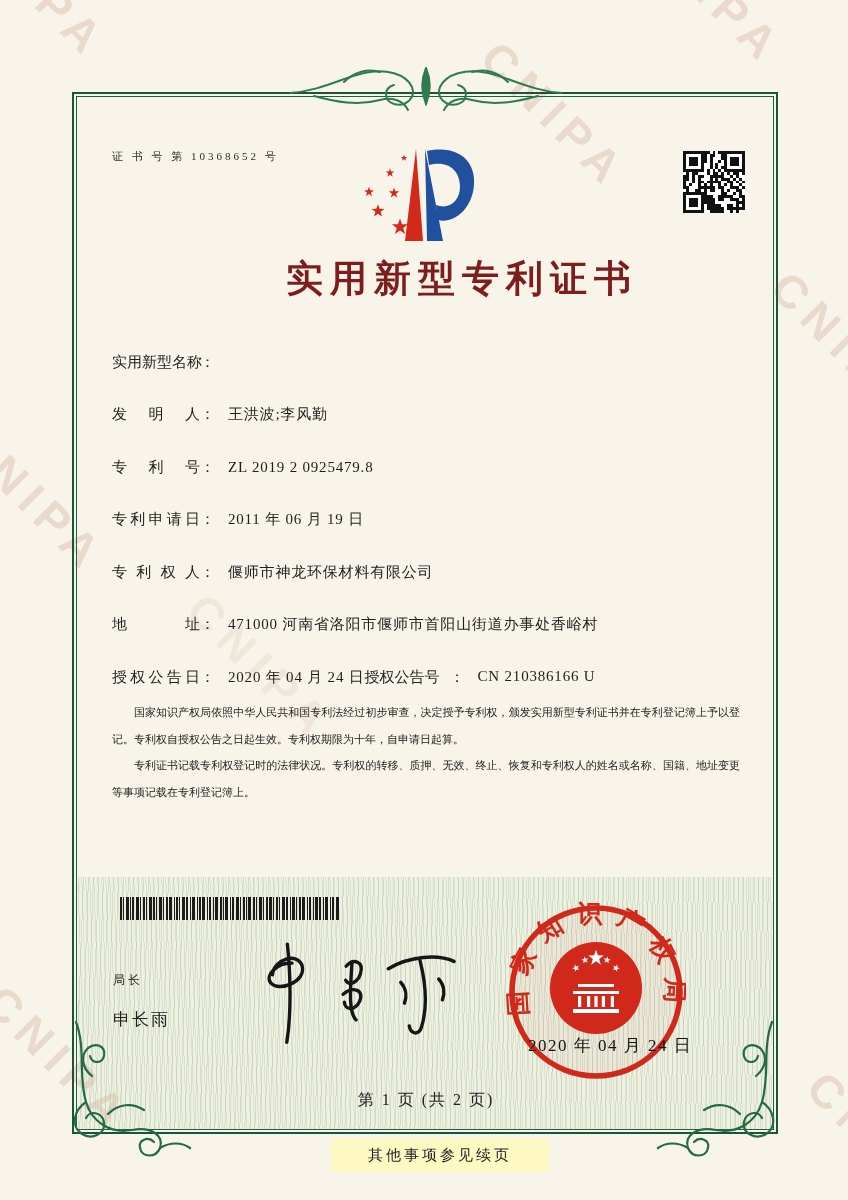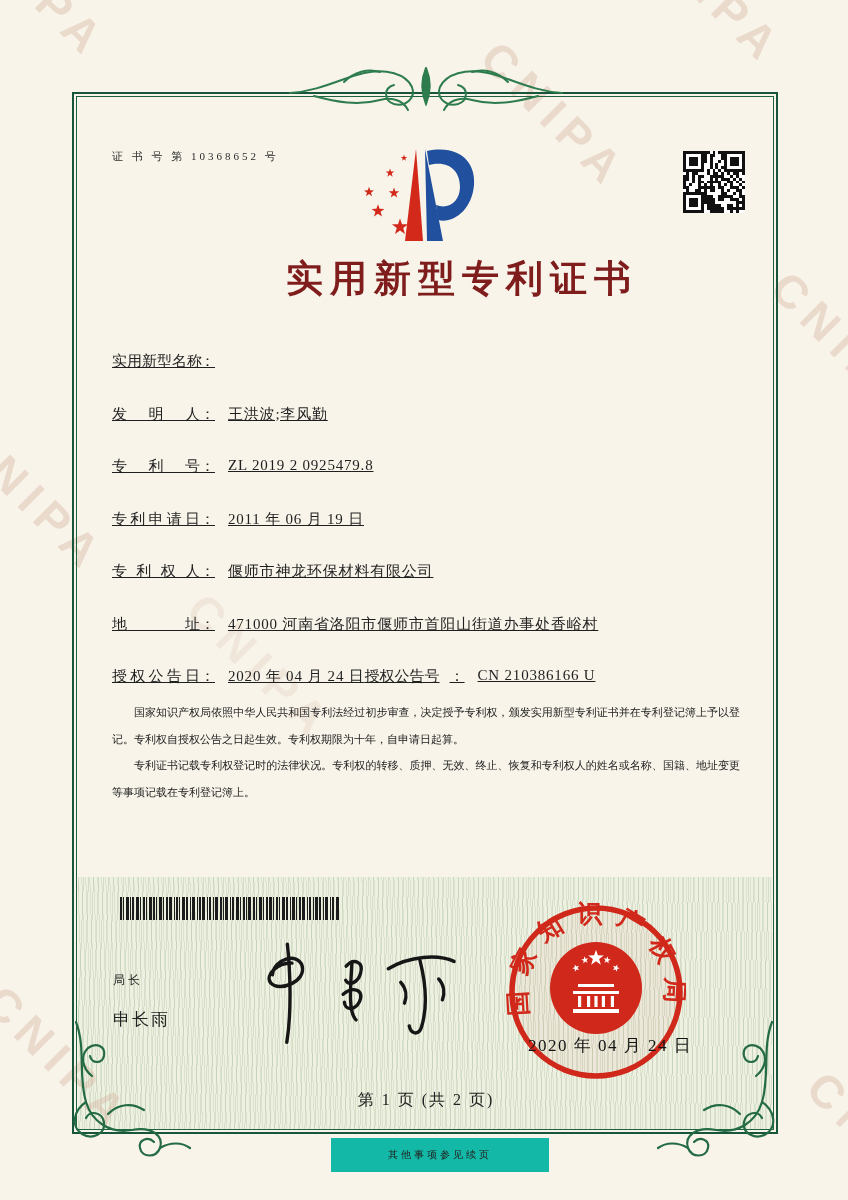--- a/index.html
+++ b/index.html
@@ -31,22 +31,22 @@
   .cert-no{position:absolute;left:112px;top:149px;font-size:11px;letter-spacing:3px;
            color:#2b2b2b;z-index:3;}
   .logo{position:absolute;left:352px;top:143px;z-index:3;}
   .qr{position:absolute;left:683px;top:151px;width:62px;height:62px;z-index:3;background:#fff;}
   .qr svg{display:block;shape-rendering:crispEdges;}
   .doc-title{position:absolute;left:72px;top:254px;width:708px;text-align:center;
              font-size:37px;font-weight:bold;letter-spacing:7px;color:#7f1d1d;z-index:3;margin-left:36px;}
 
   
   .fields{position:absolute;left:112px;top:352px;width:648px;z-index:3;color:#1f1f1f;}
-  .f-row{display:flex;align-items:flex-start;height:20px;margin-bottom:32.5px;
-         font-size:15px;white-space:nowrap;text-decoration:underline;}
+  .f-row{display:flex;align-items:center;height:20px;margin-bottom:32.5px;
+         font-size:15px;white-space:nowrap;}
   .f-label{display:inline-block;width:88px;text-align:justify;text-align-last:justify;}
   .f-colon{display:inline-block;width:16px;}
   .f-value{margin-left:12px;letter-spacing:0.8px;}
   .f-group2{display:flex;}
   .f-label2{display:inline-block;width:85px;}
 
   
   .paras{position:absolute;left:112px;top:699px;width:628px;z-index:3;color:#1c1c1c;
          font-size:11px;line-height:26.5px;text-align:justify;}
   .paras p{margin:0;text-indent:2em;}
@@ -57,21 +57,21 @@
              color:#222;z-index:3;}
   .sig-name{position:absolute;left:113px;top:1008px;font-size:17px;letter-spacing:2px;
             color:#222;z-index:3;text-align:center;}
   .sig-hand{position:absolute;left:243px;top:936px;z-index:5;transform:rotate(-2deg);}
   .seal{position:absolute;left:506px;top:900px;width:180px;height:180px;z-index:5;}
   .seal-date{position:absolute;left:528px;top:1034px;font-size:17px;letter-spacing:1.5px;
              color:#131313;z-index:6;white-space:nowrap;}
   .page-num{position:absolute;left:72px;top:1090px;width:708px;text-align:center;
             font-size:16px;letter-spacing:2px;color:#222;z-index:3;}
   .note-box{position:absolute;left:331px;top:1138px;width:218px;height:34px;line-height:34px;
-            background:#14b8a6;text-align:center;font-size:10px;letter-spacing:3px;
+            background:#fef9c3;text-align:center;font-size:15px;letter-spacing:3px;
             color:#222;z-index:3;}
 </style>
 </head>
 <body>
 
 <div class="page">
 
   <span class="wm" style="left:-58px;top:-42px;">CNIPA</span>
   <span class="wm" style="left:462px;top:88px;">CNIPA</span>
   <span class="wm" style="left:618px;top:-36px;">CNIPA</span>

